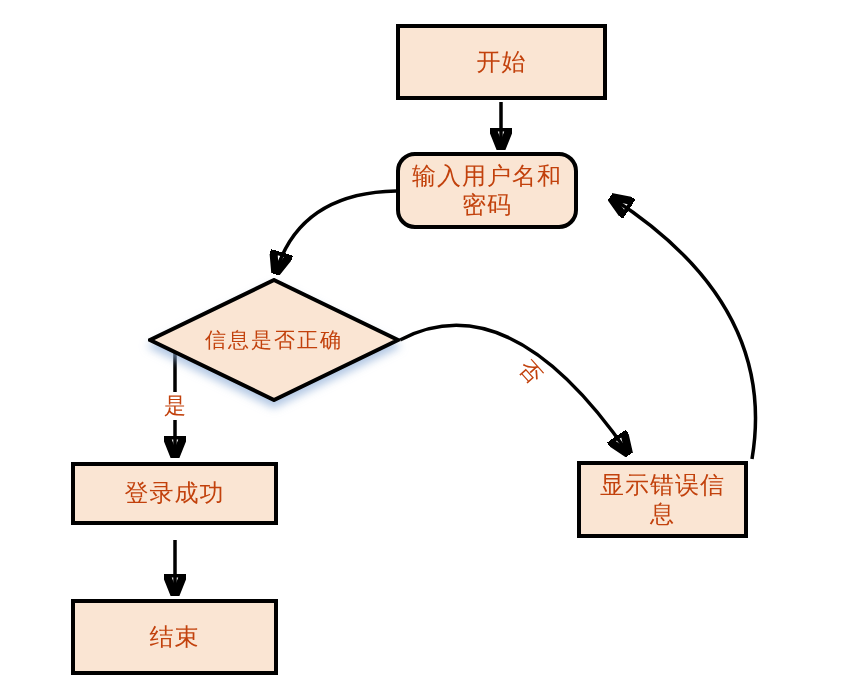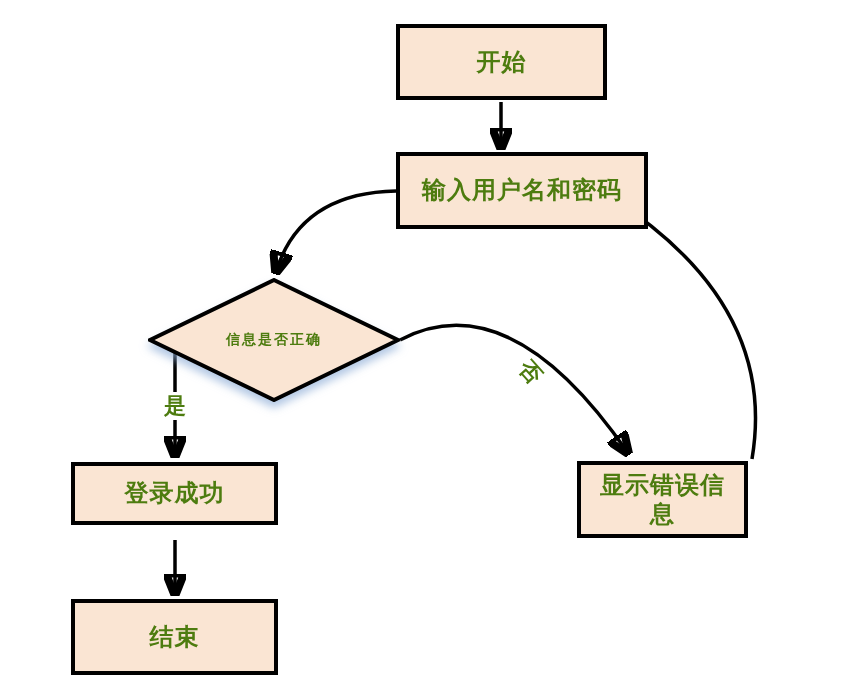--- a/index.html
+++ b/index.html
@@ -1,23 +1,22 @@
 <!DOCTYPE html>
 <html><head>
 <meta charset="utf-8">
 <style>
   html,body{margin:0;padding:0;background:#ffffff;}
   .canvas{
     position:relative;
     width:847px;height:693px;
     background:#ffffff;
     font-family:"Liberation Sans","DejaVu Sans",sans-serif;
-    color:#4d7c0f;
+    color:#c2410c;
     overflow:hidden;
-    font-weight:bold;
   }
   svg.connectors{
     position:absolute;left:0;top:0;width:847px;height:693px;
     z-index:1;
   }
   svg.connectors path{
     fill:none;stroke:#000000;stroke-width:3.5px;
   }
   .node{
     position:absolute;
@@ -38,21 +37,21 @@
     position:absolute;
     z-index:2;
   }
   .diamond-wrap svg{
     display:block;
     filter:drop-shadow(0px 6px 4px rgba(138,170,214,0.65));
   }
   .diamond-label{
     position:absolute;left:0;top:0;right:0;bottom:0;
     display:flex;align-items:center;justify-content:center;
-    font-size:14px;letter-spacing:2px;
+    font-size:21px;letter-spacing:2px;
     z-index:3;
   }
   .edge-label{
     position:absolute;
     font-size:22px;
     z-index:3;
     text-align:center;
   }
   .edge-label.yes{
     left:160px;top:392px;
@@ -83,21 +82,21 @@
     <path d="M 175 353 L 175 456" marker-end="url(#arrow)"></path>
     <path d="M 400 340 Q 510 282 628 453" marker-end="url(#arrow)"></path>
     <path d="M 752 459 Q 778 305 612 198" marker-end="url(#arrow)"></path>
     <path d="M 175 540 L 175 594" marker-end="url(#arrow)"></path>
   </svg>
 
   <div class="node rect" style="left:396px;top:24px;width:211px;height:76px;">
     <div class="label">开始</div>
   </div>
 
-  <div class="node rect" style="left:396px;top:152px;width:252px;height:77px;">
+  <div class="node rect" style="left:396px;top:152px;width:182px;height:77px;border-radius:19px;">
     <div class="label">输入用户名和密码</div>
   </div>
 
   <div class="diamond-wrap" style="left:148px;top:278px;width:252px;height:124px;">
     <svg width="252" height="124" viewBox="0 0 252 124" xmlns="http://www.w3.org/2000/svg">
       <polygon points="126,2 250,62 126,122 2,62" fill="#fae5d3" stroke="#000000" stroke-width="4" stroke-linejoin="miter"></polygon>
     </svg>
     <div class="diamond-label">信息是否正确</div>
   </div>
 

